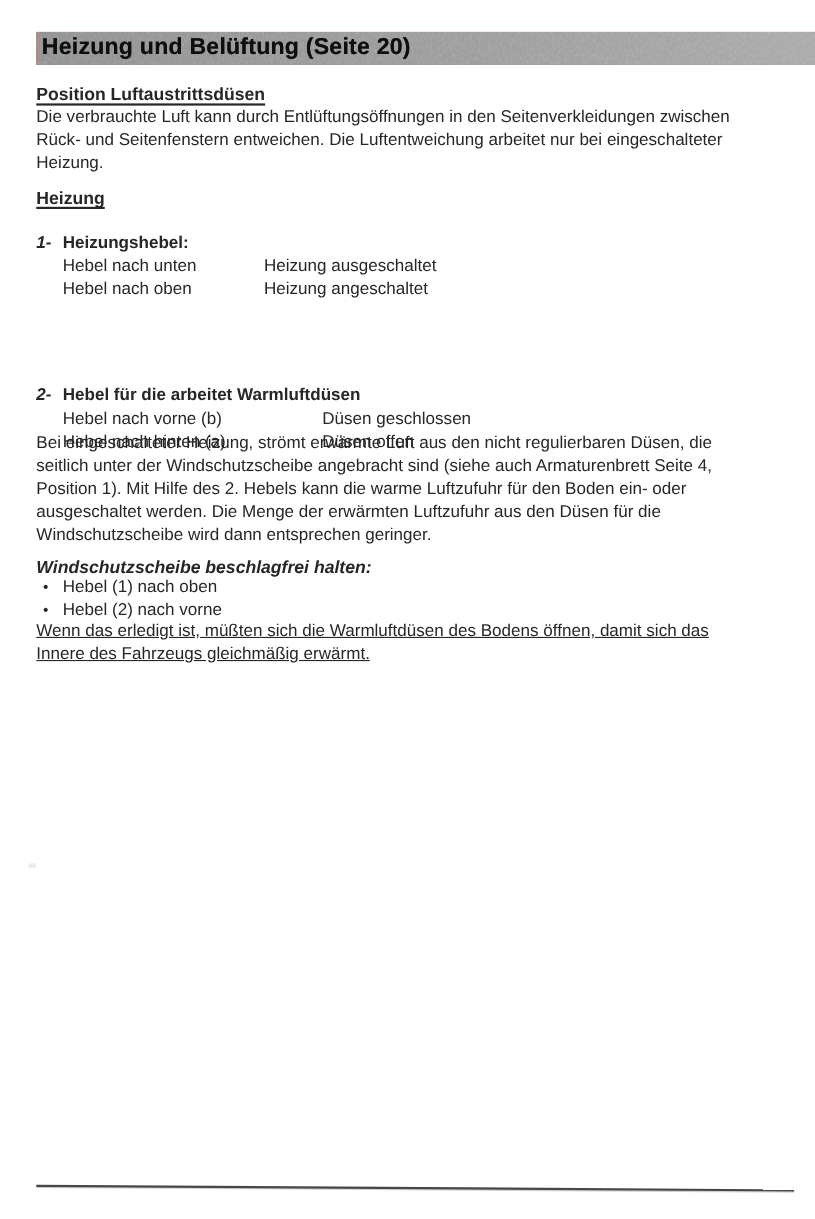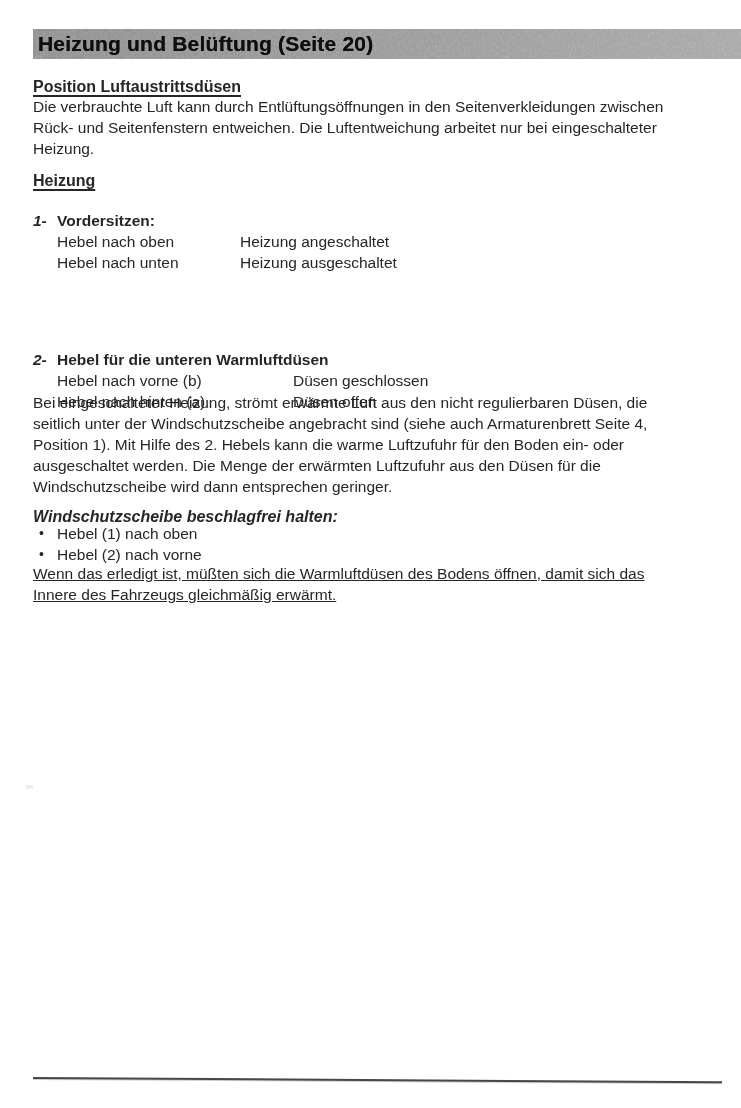--- a/index.html
+++ b/index.html
@@ -144,38 +144,38 @@
 
 <div class="content-block para" style="top:96px;">Die verbrauchte Luft kann durch Entlüftungsöffnungen in den Seitenverkleidungen zwischen
 Rück- und Seitenfenstern entweichen. Die Luftentweichung arbeitet nur bei eingeschalteter
 Heizung.</div>
 
 <div class="content-block heading underlined" style="top:170px;">Heizung</div>
 
 <div class="content-block numbered-item" style="top:210px;">
   <span class="item-number">1-</span>
   <div class="item-body">
-    <div class="item-title">Vordersitzen:</div>
+    <div class="item-title">Heizungshebel:</div>
     <div class="spec-rows">
+      <div class="spec-row cols-183">
+        <span class="left">Hebel nach unten</span>
+        <span class="right">Heizung ausgeschaltet</span>
+      </div>
       <div class="spec-row cols-183">
         <span class="left">Hebel nach oben</span>
         <span class="right">Heizung angeschaltet</span>
       </div>
-      <div class="spec-row cols-183">
-        <span class="left">Hebel nach unten</span>
-        <span class="right">Heizung ausgeschaltet</span>
-      </div>
     </div>
   </div>
 </div>
 
 <div class="content-block numbered-item" style="top:286px;">
   <span class="item-number">2-</span>
   <div class="item-body">
-    <div class="item-title">Hebel für die unteren Warmluftdüsen</div>
+    <div class="item-title">Hebel für die arbeitet Warmluftdüsen</div>
     <div class="spec-rows">
       <div class="spec-row cols-236">
         <span class="left">Hebel nach vorne (b)</span>
         <span class="right">Düsen geschlossen</span>
       </div>
       <div class="spec-row cols-236">
         <span class="left">Hebel nach hinten (a)</span>
         <span class="right">Düsen offen</span>
       </div>
     </div>

